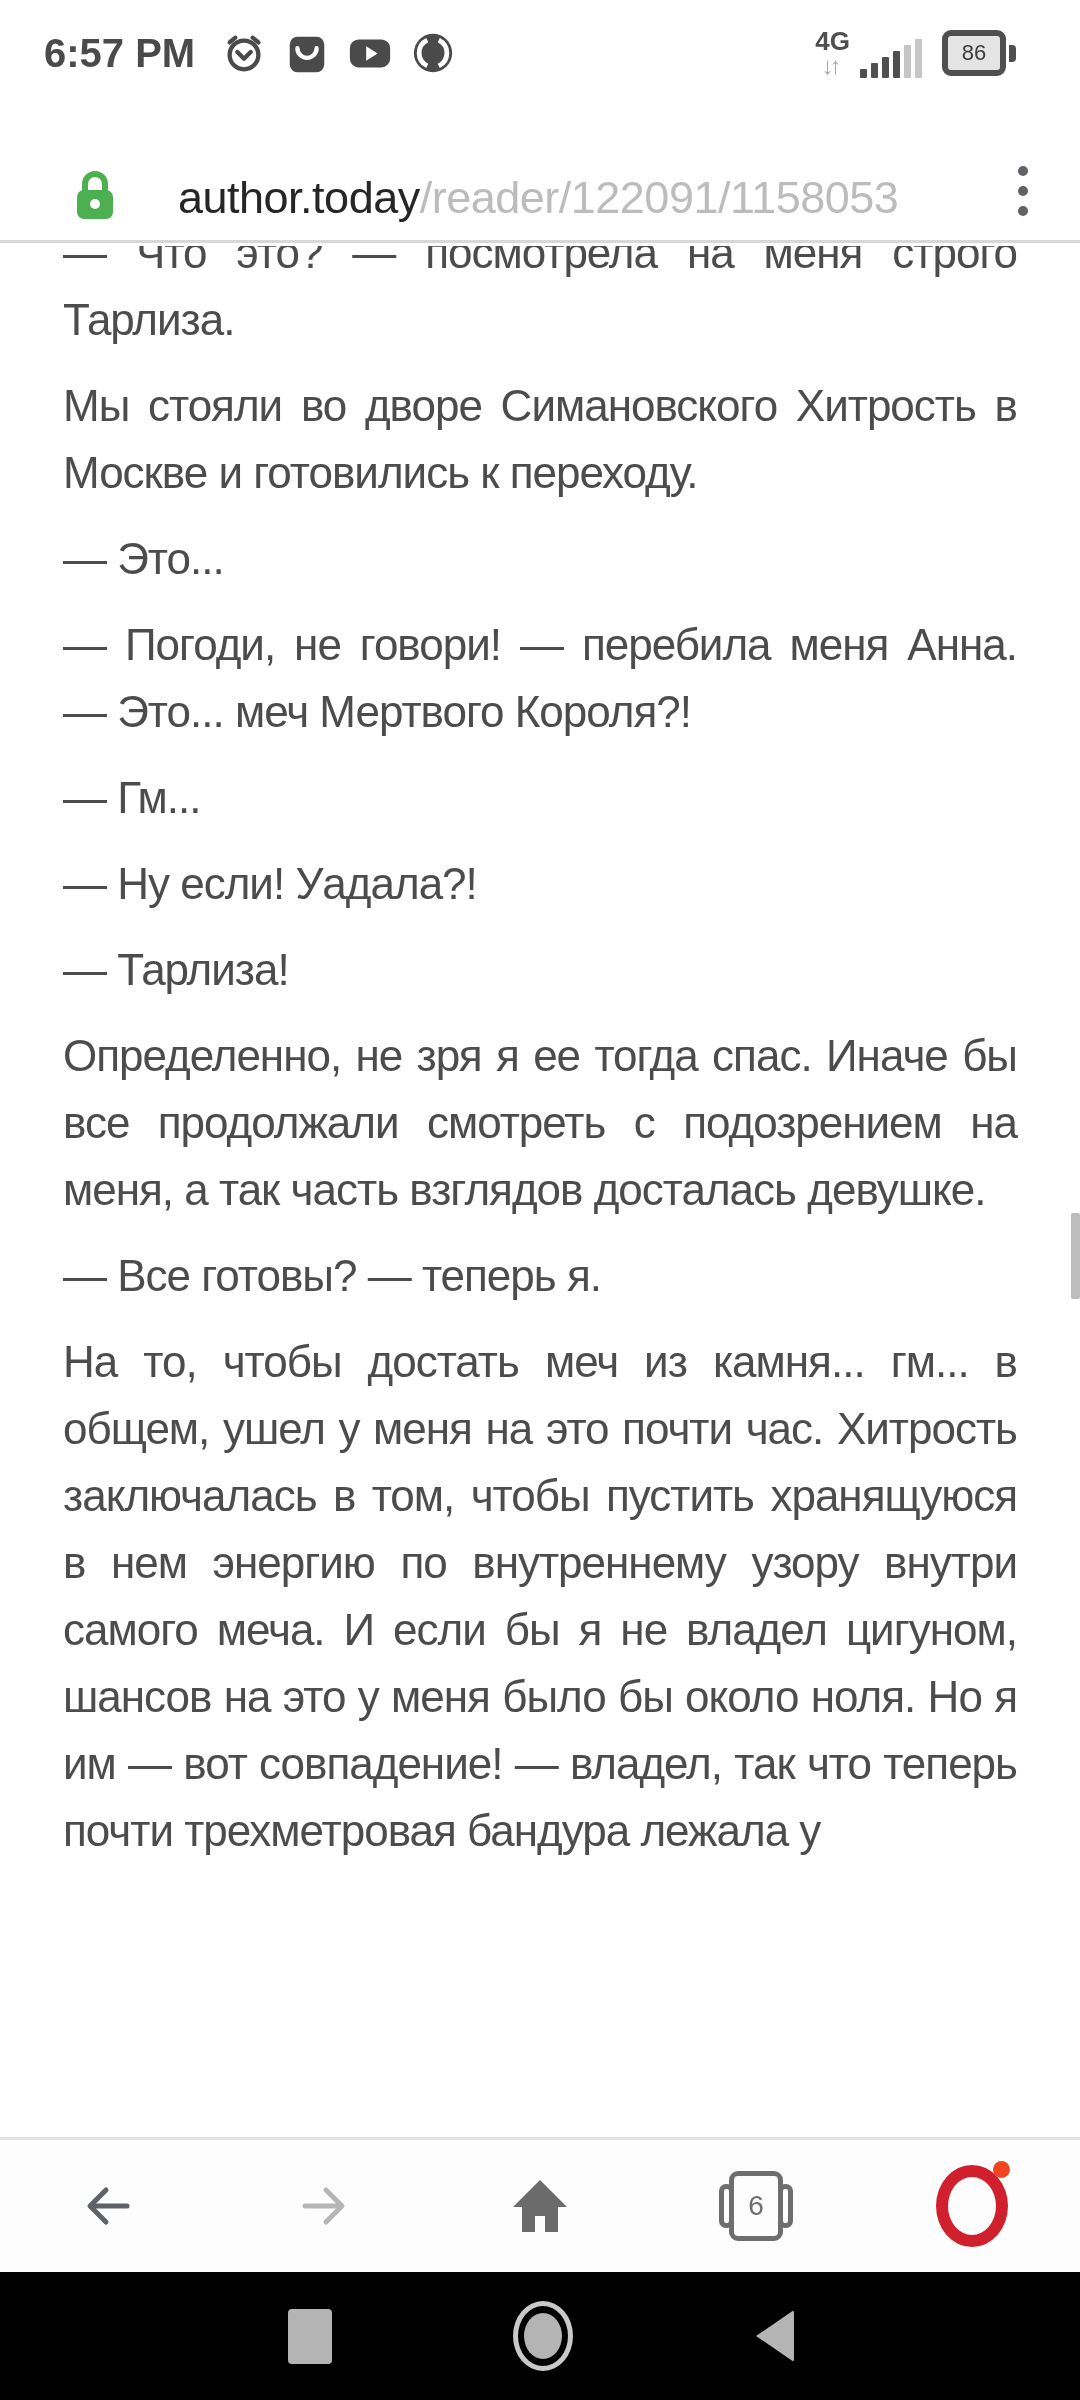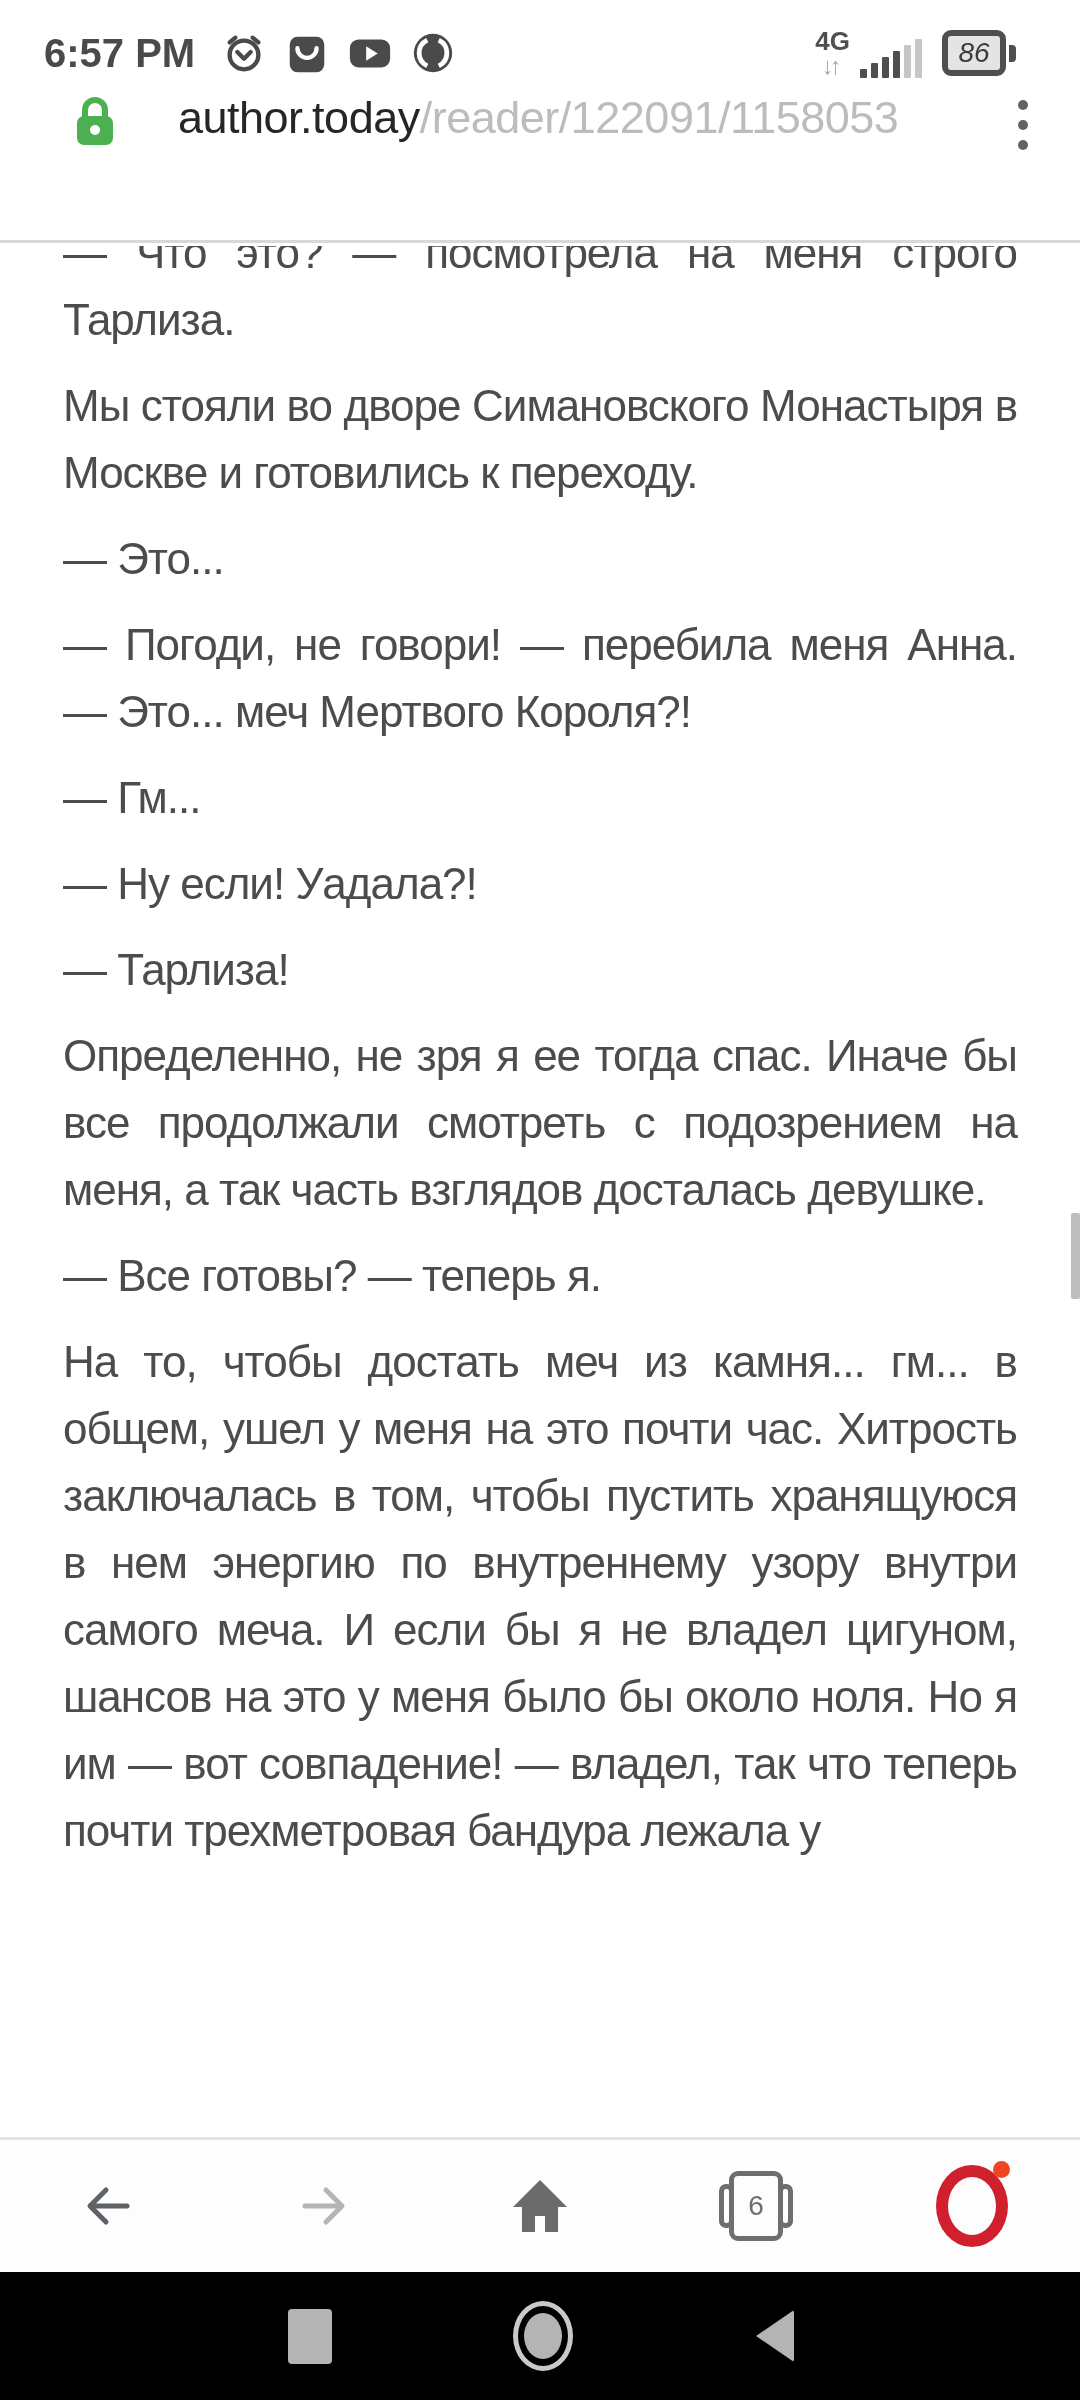--- a/index.html
+++ b/index.html
@@ -22,28 +22,28 @@
   .net-col{display:flex;flex-direction:column;align-items:center;margin-right:2px;justify-content:center;}
   .net-label{font-size:26px;font-weight:bold;color:#4f4f4f;line-height:26px;}
   .net-arrows{font-size:24px;color:#a8a8a8;line-height:24px;letter-spacing:-4px;margin-left:-6px;}
   .bars{display:flex;align-items:flex-end;gap:4px;}
   .bars i{display:block;width:7px;border-radius:1px;}
   .battery{display:flex;align-items:center;margin-left:12px;margin-bottom:2px;}
   .bat-body{
     width:52px;height:34px;border:6px solid #4f4f4f;border-radius:9px;
     background:#e4e4e4;display:flex;align-items:center;justify-content:center;
   }
-  .bat-body span{font-size:28px;color:#3c3c3c;line-height:1;font-style:italic;}
+  .bat-body span{font-size:22px;color:#3c3c3c;line-height:1;}
   .bat-nub{width:7px;height:17px;background:#4f4f4f;border-radius:0 4px 4px 0;margin-left:3px;}
 
   
   .addr-bar{
     position:absolute;top:92px;left:0;right:0;height:151px;background:#fff;
-    border-bottom:3px solid #d8d8d8;display:flex;align-items:flex-start;
-    padding:0 46px 0 72px;box-sizing:border-box;z-index:5;
+    border-bottom:3px solid #d8d8d8;display:flex;align-items:flex-end;
+    padding:0 46px 16px 72px;box-sizing:border-box;z-index:5;
   }
   .addr-bar svg{flex:0 0 auto;}
   .url{margin-left:60px;font-size:45px;letter-spacing:-0.5px;white-space:nowrap;overflow:hidden;}
   .url-domain{color:#262626;}
   .url-path{color:#bcbcbc;}
   .menu-dots{margin-left:auto;display:flex;flex-direction:column;gap:10px;padding:8px 6px;}
   .menu-dots i{width:10px;height:10px;border-radius:50%;background:#5f6368;}
 
   
   .content{
@@ -159,21 +159,21 @@
     <div class="menu-dots">
         <i></i>
         <i></i>
         <i></i>
       </div>
   </div>
 
   <main class="content">
     <article>
       <p>— Что это? — посмотрела на меня строго Тарлиза.</p>
-      <p>Мы стояли во дворе Симановского Монастыря в Москве и готовились к переходу.</p>
+      <p>Мы стояли во дворе Симановского Хитрость в Москве и готовились к переходу.</p>
       <p>— Это...</p>
       <p>— Погоди, не говори! — перебила меня Анна. — Это... меч Мертвого Короля?!</p>
       <p>— Гм...</p>
       <p>— Ну если! Уадала?!</p>
       <p>— Тарлиза!</p>
       <p>Определенно, не зря я ее тогда спас. Иначе бы все продолжали смотреть с подозрением на меня, а так часть взглядов досталась девушке.</p>
       <p>— Все готовы? — теперь я.</p>
       <p>На то, чтобы достать меч из камня... гм... в общем, ушел у меня на это почти час. Хитрость заключалась в том, чтобы пустить хранящуюся в нем энергию по внутреннему узору внутри самого меча. И если бы я не владел цигуном, шансов на это у меня было бы около ноля. Но я им — вот совпадение! — владел, так что теперь почти трехметровая бандура лежала у</p>
     </article>
   </main>

